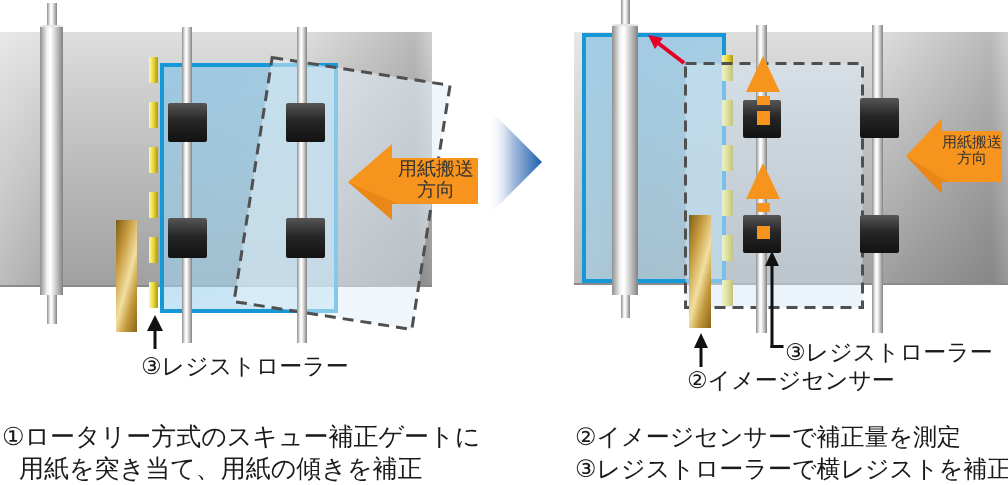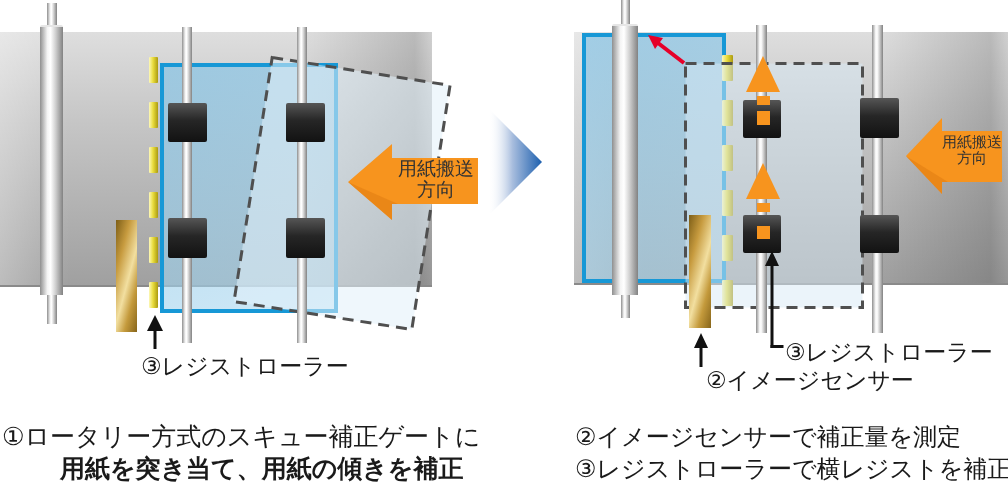--- a/index.html
+++ b/index.html
@@ -71,23 +71,23 @@
       <div>方向</div>
     </div>
 
     <svg class="abs" style="left:146px;top:315px;" width="18" height="34">
       <polygon points="9,0 1,16 17,16" fill="#111"></polygon>
       <rect x="7.5" y="14" width="3" height="20" fill="#111"></rect>
     </svg>
 
     <div class="label" style="left:141px;top:351px;font-size:23px;">③レジストローラー</div>
 
-    <div class="caption" style="left:2px;top:420px;text-align:center;">
+    <div class="caption" style="left:2px;top:420px;">
       <div>①ロータリー方式のスキュー補正ゲートに</div>
-      <div style="margin-left:41px;font-weight:bold;">用紙を突き当て、用紙の傾きを補正</div>
+      <div style="margin-left:17px;">用紙を突き当て、用紙の傾きを補正</div>
     </div>
   </div>
 
   <svg class="abs" style="left:486px;top:106px;" width="60" height="112">
     <defs>
       <linearGradient id="flowgrad" x1="0" y1="0" x2="1" y2="0">
         <stop offset="0%" stop-color="#ffffff" stop-opacity="0"></stop>
         <stop offset="45%" stop-color="#a9bede"></stop>
         <stop offset="100%" stop-color="#1c5fae"></stop>
       </linearGradient>
@@ -156,21 +156,21 @@
       <polygon points="8,1 1,16 15,16" fill="#111"></polygon>
       <rect x="6.5" y="14" width="3" height="84" fill="#111"></rect>
       <rect x="6.5" y="95" width="13" height="3" fill="#111"></rect>
     </svg>
     <div class="label" style="left:785px;top:337px;font-size:23px;">③レジストローラー</div>
 
     <svg class="abs" style="left:693px;top:333px;" width="16" height="34">
       <polygon points="8,0 1,15 15,15" fill="#111"></polygon>
       <rect x="6.5" y="13" width="3" height="21" fill="#111"></rect>
     </svg>
-    <div class="label" style="left:687px;top:365px;font-size:23px;margin-left:19px;">②イメージセンサー</div>
+    <div class="label" style="left:687px;top:365px;font-size:23px;">②イメージセンサー</div>
 
     <div class="caption" style="left:575px;top:421px;font-size:24px;">
       <div>②イメージセンサーで補正量を測定</div>
       <div>③レジストローラーで横レジストを補正</div>
     </div>
   </div>
 
 </div>
 
 </body></html>

